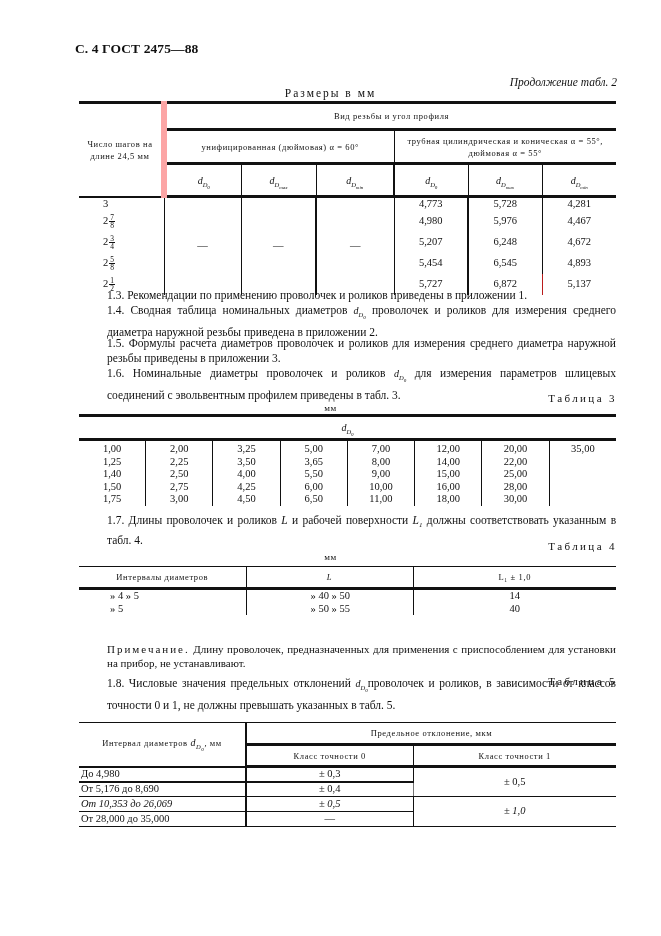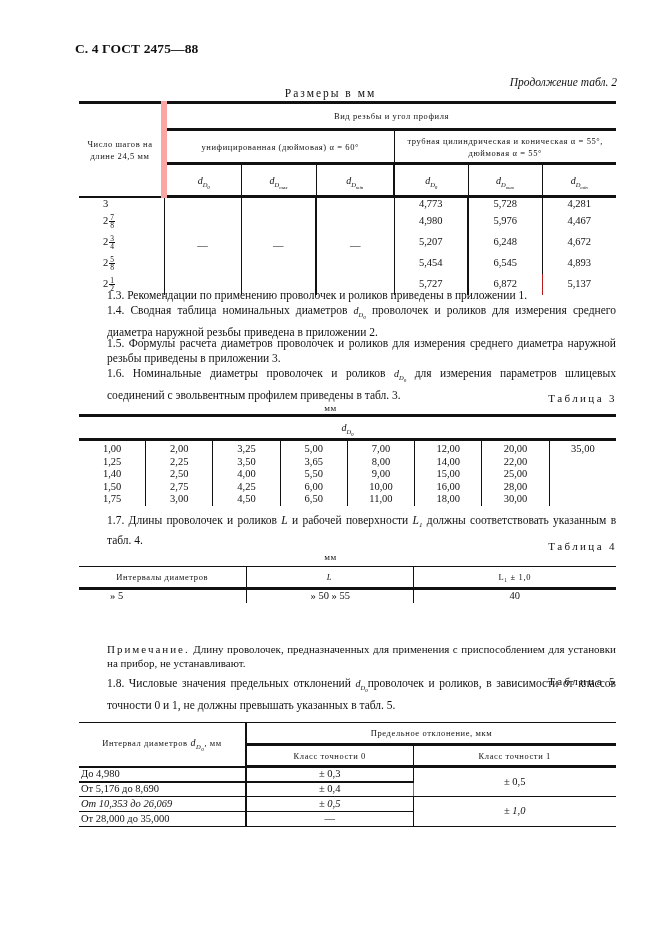--- a/index.html
+++ b/index.html
@@ -223,20 +223,25 @@
     </colgroup>
   <tbody>
       <tr style="height:22px">
     <td class="small" style="border-top:1px solid #111; border-bottom:3px solid #111; border-right:1px solid #111;">Интервалы диаметров</td>
     <td class="small ital" style="border-top:1px solid #111; border-bottom:3px solid #111; border-right:1px solid #111;">L</td>
     <td class="small" style="border-top:1px solid #111; border-bottom:3px solid #111;">L₁ ± 1,0</td>
   </tr>
   </tbody>
     <tbody id="t4-body">
       <tr>
+        <td class="num" style="border-right:1px solid #111; text-align:left; padding-left:31px;">»  4  »  5</td>
+        <td class="num" style="border-right:1px solid #111; text-align:left; padding-left:64px;">»  40  »  50</td>
+        <td class="num" style="">14</td>
+      </tr>
+      <tr>
         <td class="num" style="border-right:1px solid #111; text-align:left; padding-left:31px;">»  5</td>
         <td class="num" style="border-right:1px solid #111; text-align:left; padding-left:64px;">»  50  »  55</td>
         <td class="num" style="">40</td>
       </tr>
     </tbody>
 </table>
 
 <div class="para" style="top:642px; font-size:11px; line-height:14px;">
   <div class="ind"><span style="letter-spacing:2px">Примечание.</span> <span>Длину проволочек, предназначенных для применения с приспособлением для установки на прибор, не устанавливают.</span></div>
 </div>

